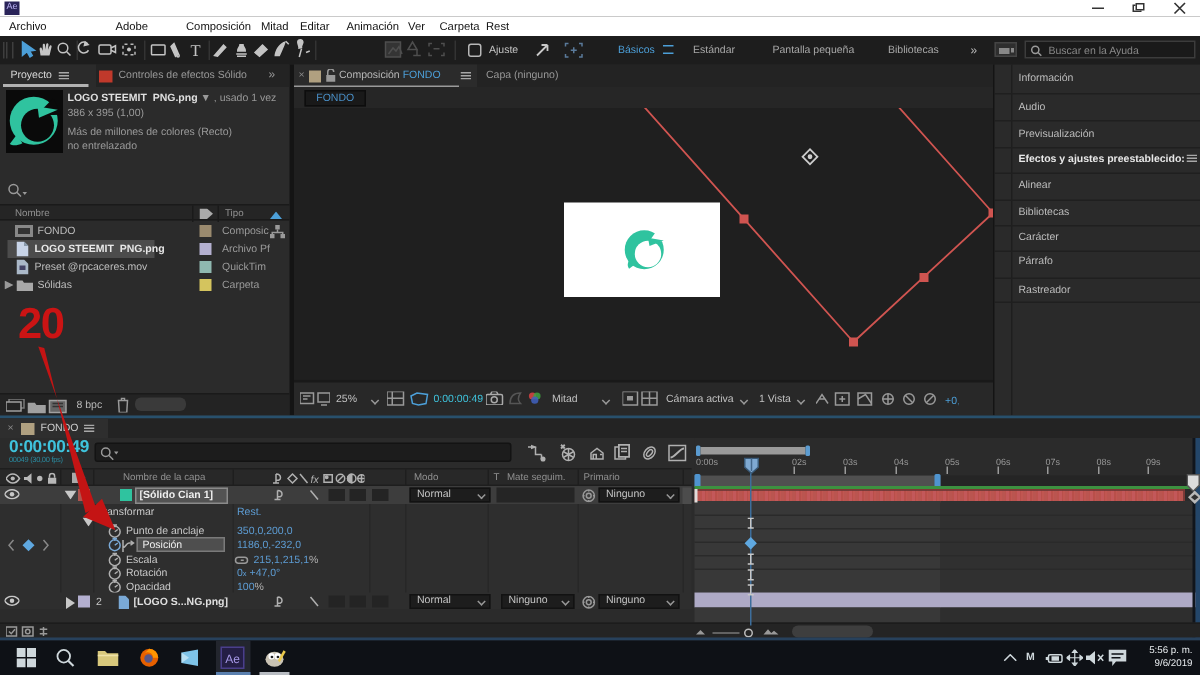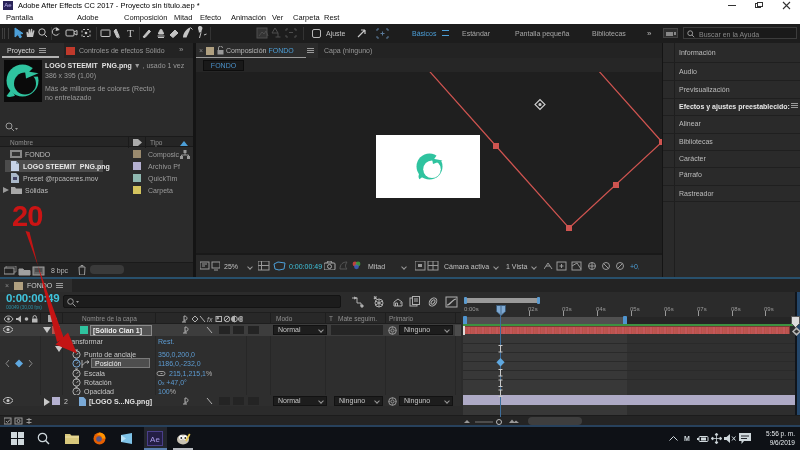--- a/index.html
+++ b/index.html
@@ -5,35 +5,34 @@
 .a{position:absolute}
 .t{color:#b0b0b0;font-size:7px;line-height:1;white-space:nowrap}
 .b{color:#5d9cd3}
 .dd{background:#1d1d1d;border:1px solid #121212;color:#c6c6c6;font-size:7px;line-height:8px;padding-left:4px;white-space:nowrap}
 .chev{position:absolute;right:3px;top:2px;width:4px;height:4px;border-right:1px solid #999;border-bottom:1px solid #999;transform:rotate(45deg)}
 </style></head>
 <body>
 
 <div class="a" style="left:0;top:0;width:800px;height:11px;background:#ffffff">
   <div class="a" style="left:3px;top:1px;width:10px;height:9px;background:#2a2459;color:#b8b0f0;font-size:6px;line-height:9px;text-align:center">Ae</div>
-  <div class="a" style="left:18px;top:1.5px;color:#000;font-size:7.5px;line-height:8px;white-space:nowrap">Adobe After Effects CC 2017 - Proyecto sin título.aep *</div>
   <div class="a" style="left:728px;top:5px;width:8px;height:1px;background:#333"></div>
   <div class="a" style="left:755px;top:3px;width:6px;height:5px;border:1px solid #333"></div>
   <div class="a" style="left:757px;top:1.5px;width:6px;height:5px;border:1px solid #333;background:#fff"></div>
   <svg class="a" style="left:782px;top:1px" width="9" height="9" viewBox="0 0 9 9">
       <path d="M1 1 L8 8 M8 1 L1 8" stroke="#333" stroke-width="1.1"></path>
     </svg>
 </div>
 
 <div class="a" style="left:0;top:11px;width:800px;height:13px;background:#ffffff;color:#111;font-size:7.5px;line-height:13px">
-  <span class="a" style="left:6px">Pantalla</span>
+  <span class="a" style="left:6px">Archivo</span>
   <span class="a" style="left:77px">Adobe</span>
   <span class="a" style="left:124px">Composición</span>
   <span class="a" style="left:174px">Mitad</span>
-  <span class="a" style="left:200px">Efecto</span>
+  <span class="a" style="left:200px">Editar</span>
   <span class="a" style="left:231px">Animación</span>
   <span class="a" style="left:272px">Ver</span>
   <span class="a" style="left:293px">Carpeta</span>
   <span class="a" style="left:324px">Rest</span>
 </div>
 
 <div class="a" style="left:0;top:24px;width:800px;height:19px;background:#1d1d1d" id="toolbar">
   <svg class="a" style="left:0;top:0" width="400" height="19" viewBox="0 0 400 19">
     <path d="M2.5 4 V15 M4.5 4 V15 M8.5 4 V15" stroke="#3e3e3e"></path>
     <path d="M51.5 3 V16 M96.5 3 V16 M139.5 3 V16 M210.5 3 V16" stroke="#333"></path>

